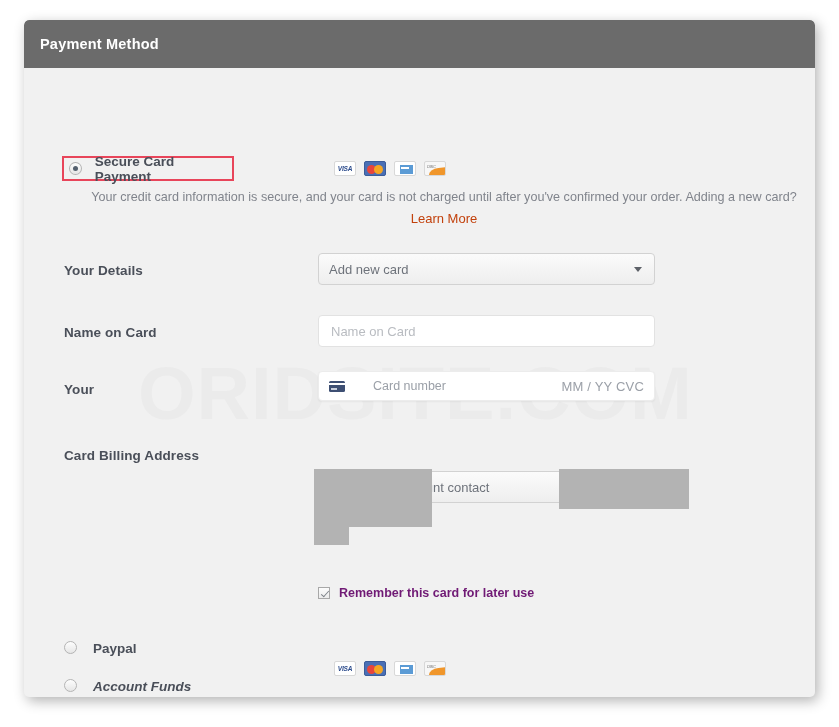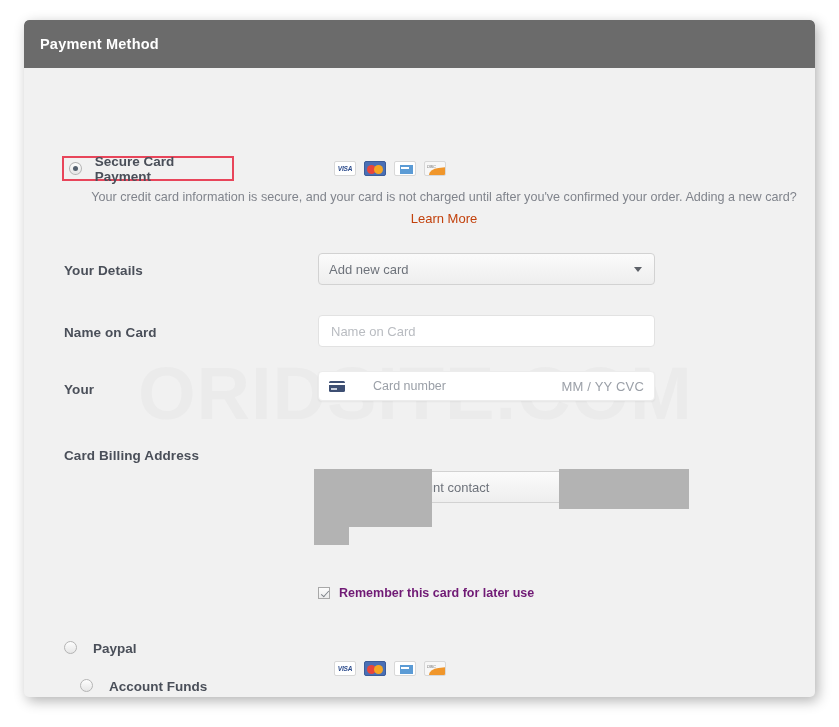--- a/index.html
+++ b/index.html
@@ -388,19 +388,19 @@
         </span>
       <span class="cardicon ci-blue">
           <i class="bar"></i>
         </span>
       <span class="cardicon ci-disc">
           <i class="dtxt">DISC</i>
           <i class="darc"></i>
         </span>
     </div>
 
-    <div class="row" style="left:56px; top:611px; display:flex; ">
+    <div class="row" style="left:40px; top:611px; display:flex; font-style:italic;">
       <span class="radio"></span>
       <span class="opt-label">Account Funds</span>
     </div>
 
   </div>
 </div>
 
 </body></html>

